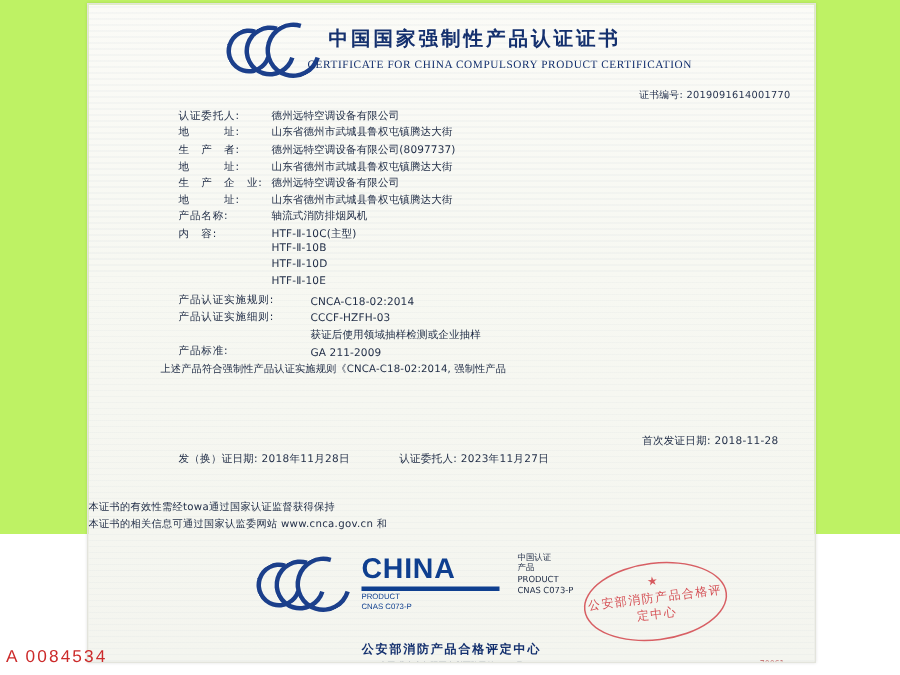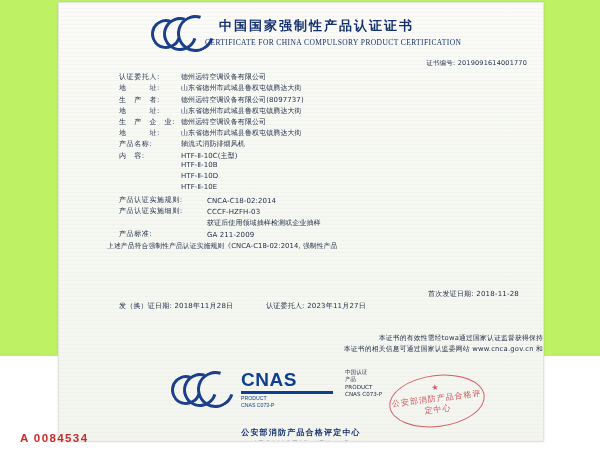--- a/index.html
+++ b/index.html
@@ -160,21 +160,21 @@
     letter-spacing: 0.2px;
   }
   .date-center { text-align: right; padding-left: 40px; }
 
   
   .footer-stmt {
     position: absolute;
     left: 0;
     top: 330px;
     width: 484px;
-    text-align: right;
+    text-align: left;
   }
   .footer-stmt div {
     font-size: 6.8px;
     color: #1d2a44;
     height: 11px;
     letter-spacing: 0.2px;
   }
 
   
   .logos {
@@ -289,25 +289,25 @@
     position: absolute;
     right: 20px;
     top: 437px;
     font-size: 5.2px;
     color: #b55;
   }
 
   
   .serial {
     position: absolute;
-    left: 20px;
+    left: 4px;
     top: 432px;
     font-family: "Liberation Sans", sans-serif;
     font-size: 11.5px;
-    font-weight: bold;
+    font-weight: normal;
     color: #cc2a2a;
     letter-spacing: 1.4px;
   }
 </style>
 </head>
 <body>
 
 <div id="page">
 
   <div class="cert-paper">
@@ -409,21 +409,21 @@
 
     <div class="logos">
 
       <div class="ccc-f-logo">
         <span class="ccc-ring r1"></span>
         <span class="ccc-ring r2"></span>
         <span class="ccc-ring r3"></span>
       </div>
 
       <div class="cnas-logo">
-        <div class="cnas-word">CNAS</div>
+        <div class="cnas-word">CHINA</div>
         <div class="cnas-bar"></div>
         <div class="cnas-sub">PRODUCT</div>
         <div class="cnas-sub">CNAS C073-P</div>
       </div>
 
       <div class="cn-prod">
         <div>中国认证</div>
         <div>产品</div>
         <div>PRODUCT</div>
         <div>CNAS C073-P</div>

